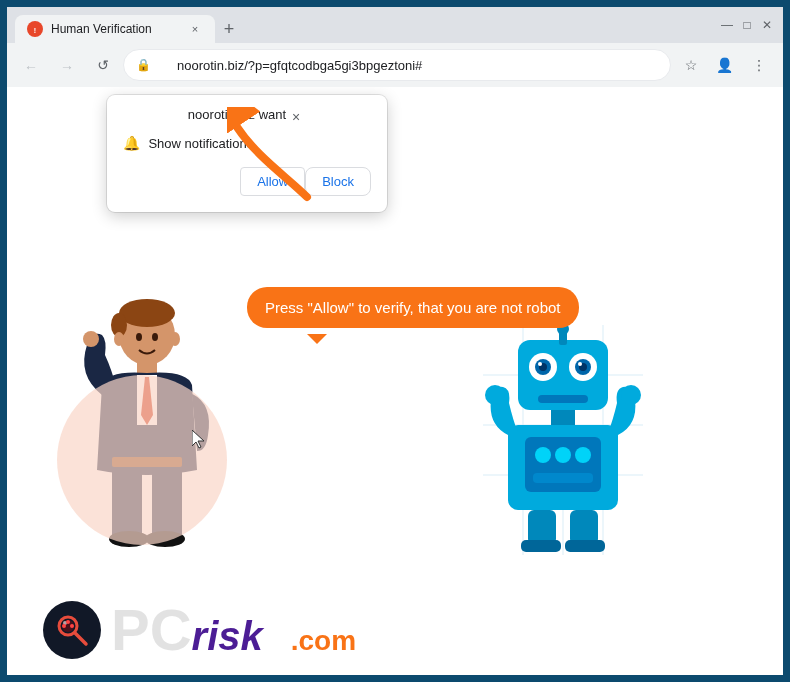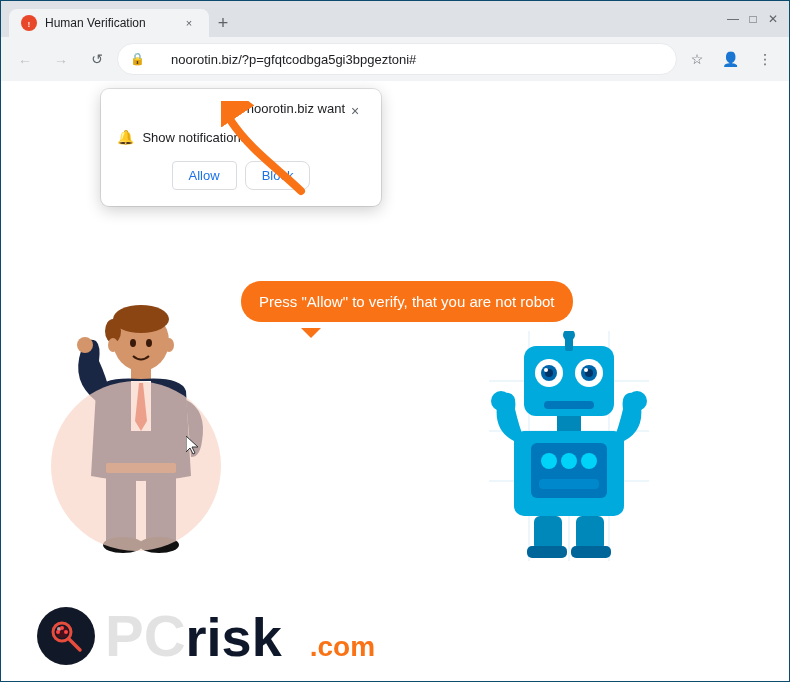--- a/index.html
+++ b/index.html
@@ -11,21 +11,21 @@
       background: #fff;
     }
 
     
     .browser-window {
       width: 790px;
       height: 682px;
       background: #f1f3f4;
       display: flex;
       flex-direction: column;
-      border: 1px solid #0c4a6e;
+      border: 7px solid #0c4a6e;
     }
 
     
     .title-bar {
       height: 36px;
       background: #dee1e6;
       display: flex;
       align-items: center;
       padding: 0 8px;
       gap: 4px;
@@ -184,21 +184,21 @@
       width: 280px;
       background: #fff;
       border-radius: 8px;
       box-shadow: 0 4px 16px rgba(0,0,0,0.2), 0 0 0 1px rgba(0,0,0,0.1);
       padding: 12px 16px 16px;
       z-index: 100;
     }
 
     .popup-header {
       display: flex;
-      justify-content: flex-end;
+      justify-content: center;
       align-items: flex-start;
       margin-bottom: 8px;
     }
 
     .popup-site {
       font-size: 13px;
       color: #202124;
       font-weight: 400;
     }
 
@@ -226,22 +226,21 @@
       font-size: 14px;
     }
 
     .permission-text {
       font-size: 13px;
       color: #202124;
     }
 
     .popup-buttons {
       display: flex;
-      justify-content: center;
-      gap: 8px;
+      justify-content: flex-end;
     }
 
     .btn-allow {
       padding: 6px 16px;
       border: 1px solid #dadce0;
       border-radius: 4px;
       background: #fff;
       color: #1a73e8;
       font-size: 13px;
       font-weight: 500;
@@ -549,21 +548,21 @@
             <line x1="21" y1="21" x2="32" y2="32" stroke="#e74c3c" stroke-width="3.5" stroke-linecap="round"></line>
 
             <circle cx="10" cy="14" r="2" fill="#ff4444"></circle>
             <circle cx="14" cy="10" r="2" fill="#ff4444"></circle>
             <circle cx="18" cy="14" r="2" fill="#ff4444"></circle>
           </svg>
         </div>
         <div style="display: flex; flex-direction: column; line-height: 0.9;">
           <div style="display: flex; align-items: baseline; gap: 0;">
             <span style="font-size: 58px; font-weight: 900; color: #ccc; opacity: 0.55; line-height: 1;">PC</span>
-            <span style="font-size: 54px; font-weight: 800; color: #0f172a; line-height: 1;">risk</span>
+            <span style="font-size: 40px; font-weight: 800; color: #4c1d95; font-style: italic; line-height: 1;">risk</span>
             <span style="font-size: 28px; font-weight: 700; color: #f97316; line-height: 1; margin-left: 28px;">.com</span>
           </div>
         </div>
       </div>
     </div>
 
   </div>
 </div>
 
 </body></html>

